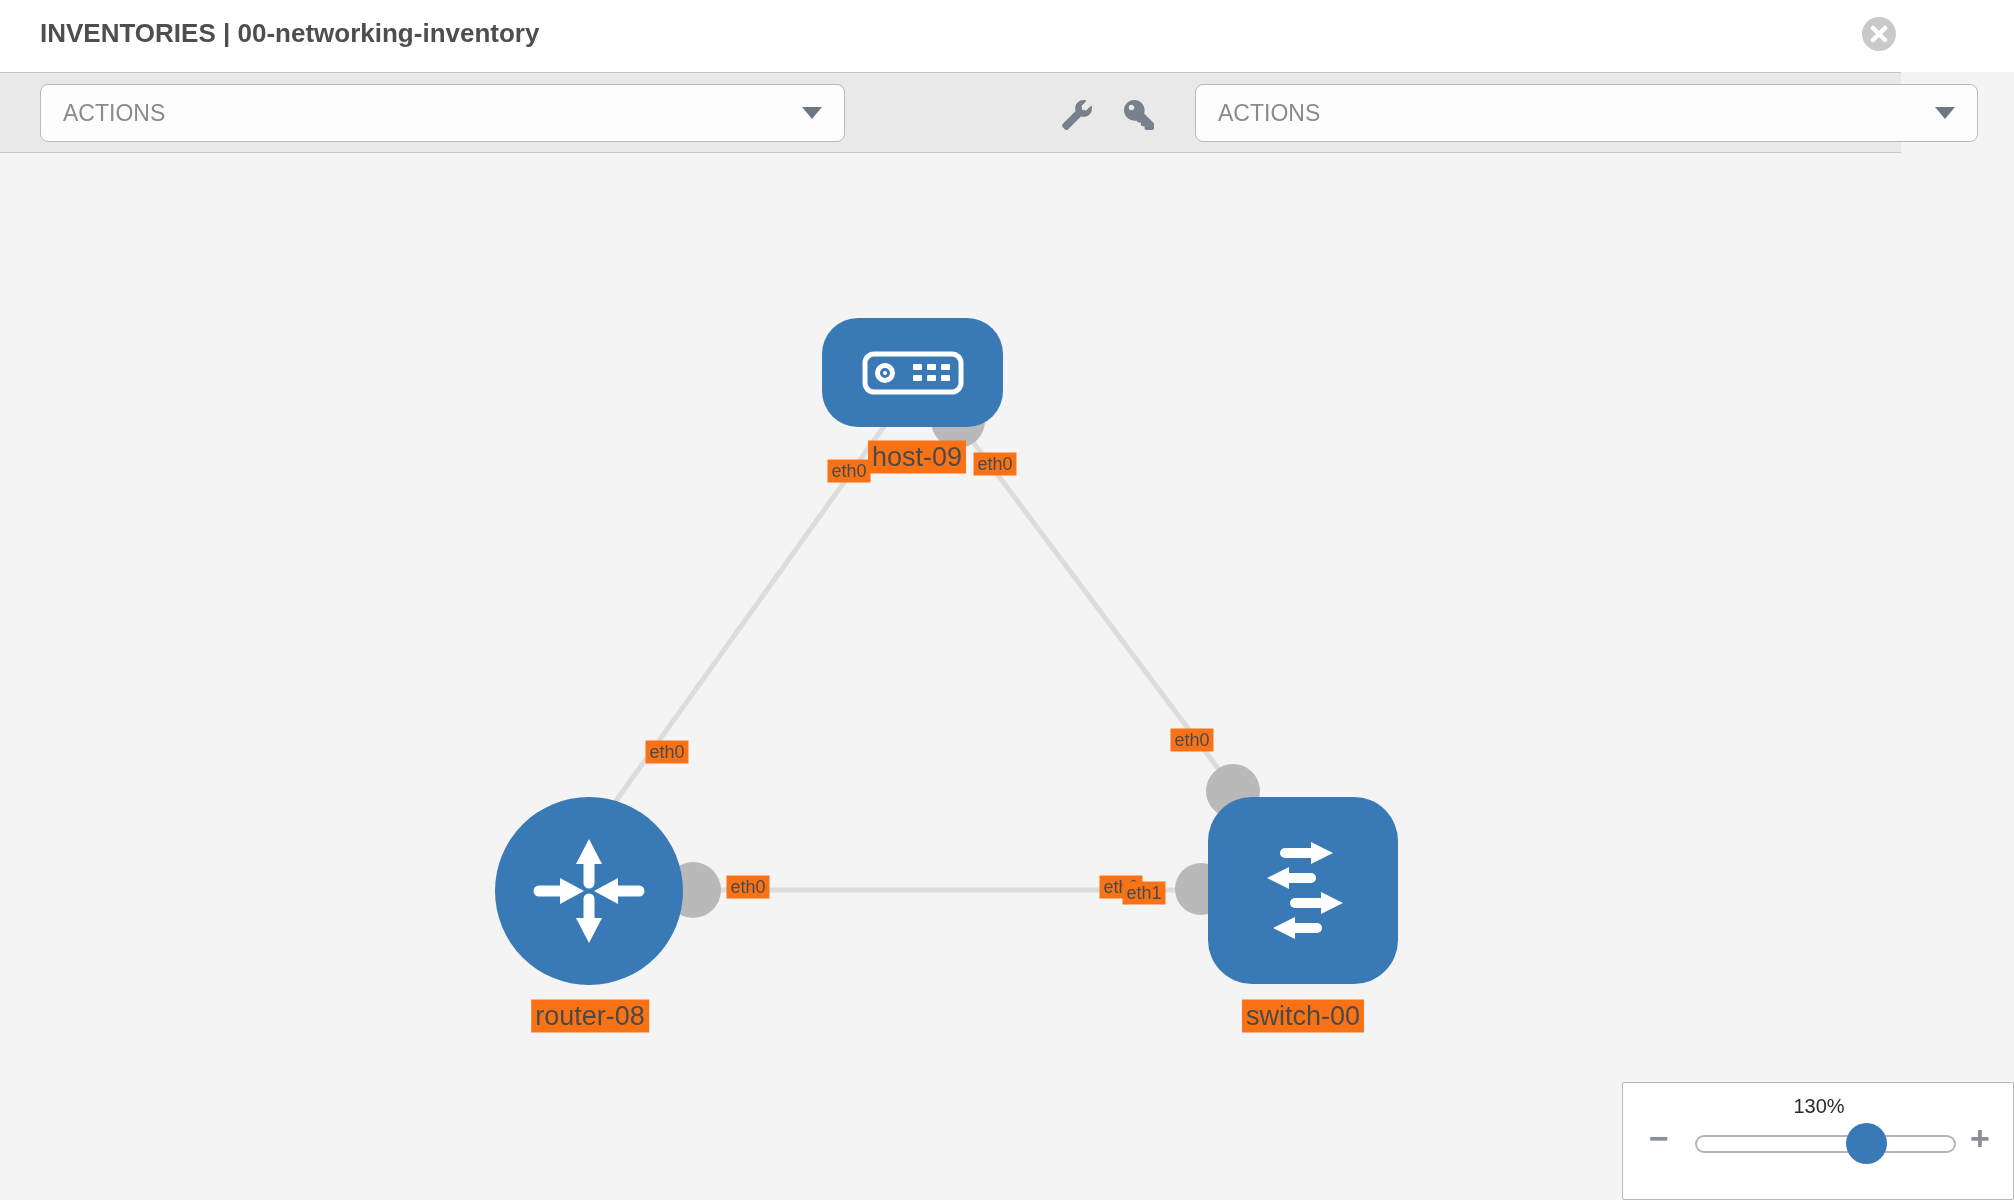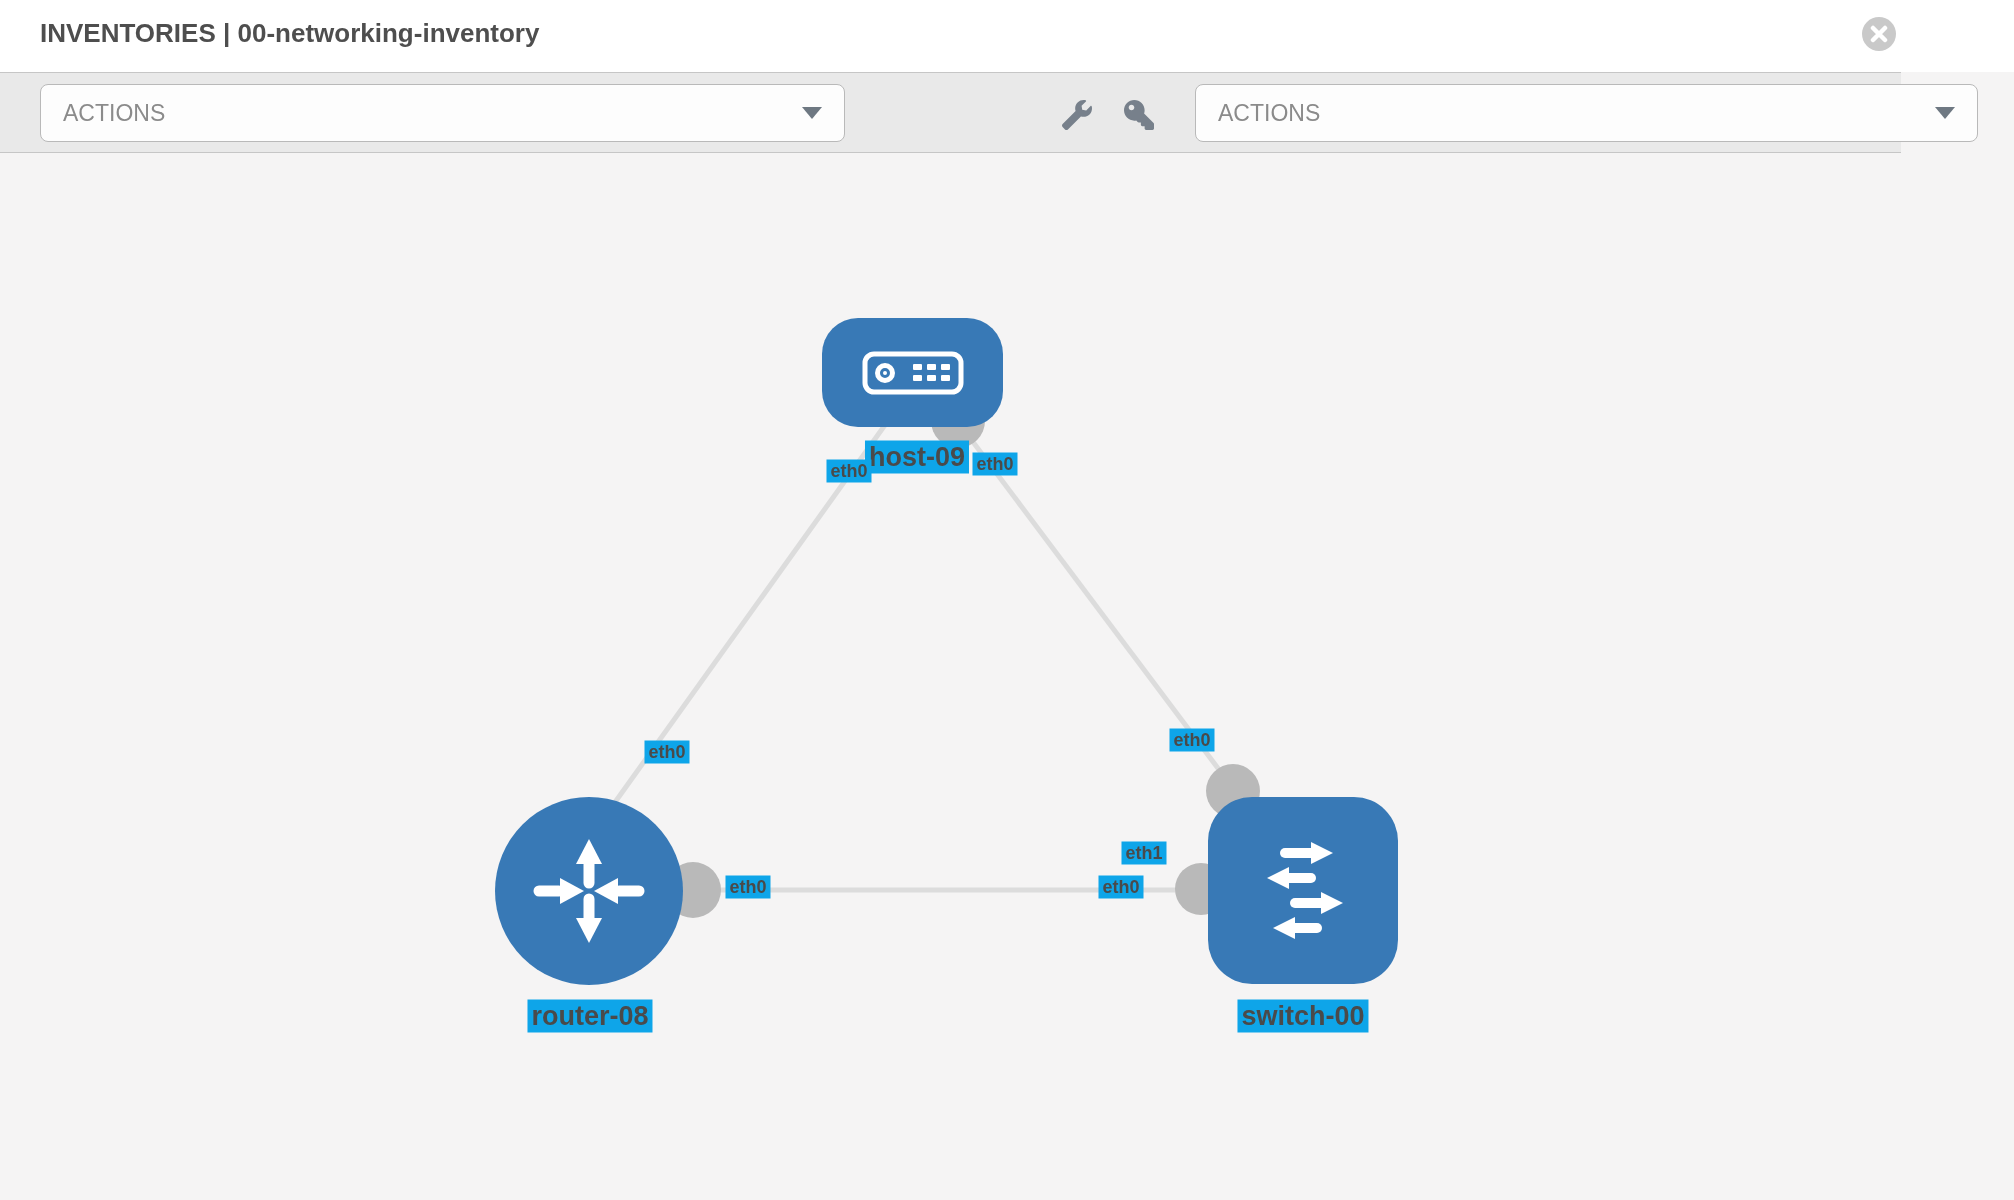--- a/index.html
+++ b/index.html
@@ -31,34 +31,34 @@
 
   
   .canvas { position:absolute; left:0; top:153px; width:2014px; height:1047px; background:#f5f4f4; }
   .canvas svg.wires { position:absolute; left:0; top:0; }
 
   .node { position:absolute; background:#3879b6; display:flex; align-items:center; justify-content:center; cursor:pointer; }
   .node-host   { left:822px; top:165px; width:181px; height:109px; border-radius:36px; }
   .node-router { left:495px; top:644px; width:188px; height:188px; border-radius:50%; }
   .node-switch { left:1208px; top:644px; width:190px; height:187px; border-radius:44px; }
 
-  .lbl { position:absolute; transform:translate(-50%,-50%); background:#0ea5e9; color:#4a4a4a;
-         padding:1px 4px; white-space:nowrap;font-weight:bold; }
+  .lbl { position:absolute; transform:translate(-50%,-50%); background:#f97316; color:#4a4a4a;
+         padding:1px 4px; white-space:nowrap; }
   .node-lbl { font-size:27px; }
   .if-lbl   { font-size:18px; }
   .lbl-host    { left:917px;  top:304px; }
   .lbl-router  { left:590px;  top:863px; }
   .lbl-switch  { left:1303px; top:863px; }
   .if-hr-h { left:849px;  top:318px; }
   .if-hs-h { left:995px;  top:311px; }
   .if-hr-r { left:667px;  top:599px; }
   .if-hs-s { left:1192px; top:587px; }
   .if-rs-r { left:748px;  top:734px; }
   .if-rs-s-back  { left:1121px; top:734px; z-index:2; }
-  .if-rs-s-front { left:1144px; top:700px; z-index:3; }
+  .if-rs-s-front { left:1144px; top:740px; z-index:3; }
 
   
   .zoom-panel { position:absolute; right:0; bottom:0; width:392px; height:118px; background:#ffffff;
                 border:1px solid #b9b9b9; border-radius:2px; }
   .zoom-level { position:absolute; left:0; top:12px; width:392px; text-align:center;
                 font-size:20px; color:#2b2b2b; }
   .zoom-minus, .zoom-plus { position:absolute; top:38px; font-size:34px; font-weight:bold; color:#899097;
                             cursor:pointer; line-height:34px; }
   .zoom-minus { left:26px; }
   .zoom-plus  { left:347px; }
@@ -167,15 +167,22 @@
     <div class="lbl node-lbl lbl-switch">switch-00</div>
 
     <div class="lbl if-lbl if-hr-h">eth0</div>
     <div class="lbl if-lbl if-hs-h">eth0</div>
     <div class="lbl if-lbl if-hr-r">eth0</div>
     <div class="lbl if-lbl if-hs-s">eth0</div>
     <div class="lbl if-lbl if-rs-r">eth0</div>
     <div class="lbl if-lbl if-rs-s-back">eth0</div>
     <div class="lbl if-lbl if-rs-s-front">eth1</div>
 
+    <div class="zoom-panel">
+      <div class="zoom-level">130%</div>
+      <div class="zoom-minus">−</div>
+      <div class="zoom-track"></div>
+      <div class="zoom-handle"></div>
+      <div class="zoom-plus">+</div>
+    </div>
 
   </div>
 </div>
 
 </body></html>

